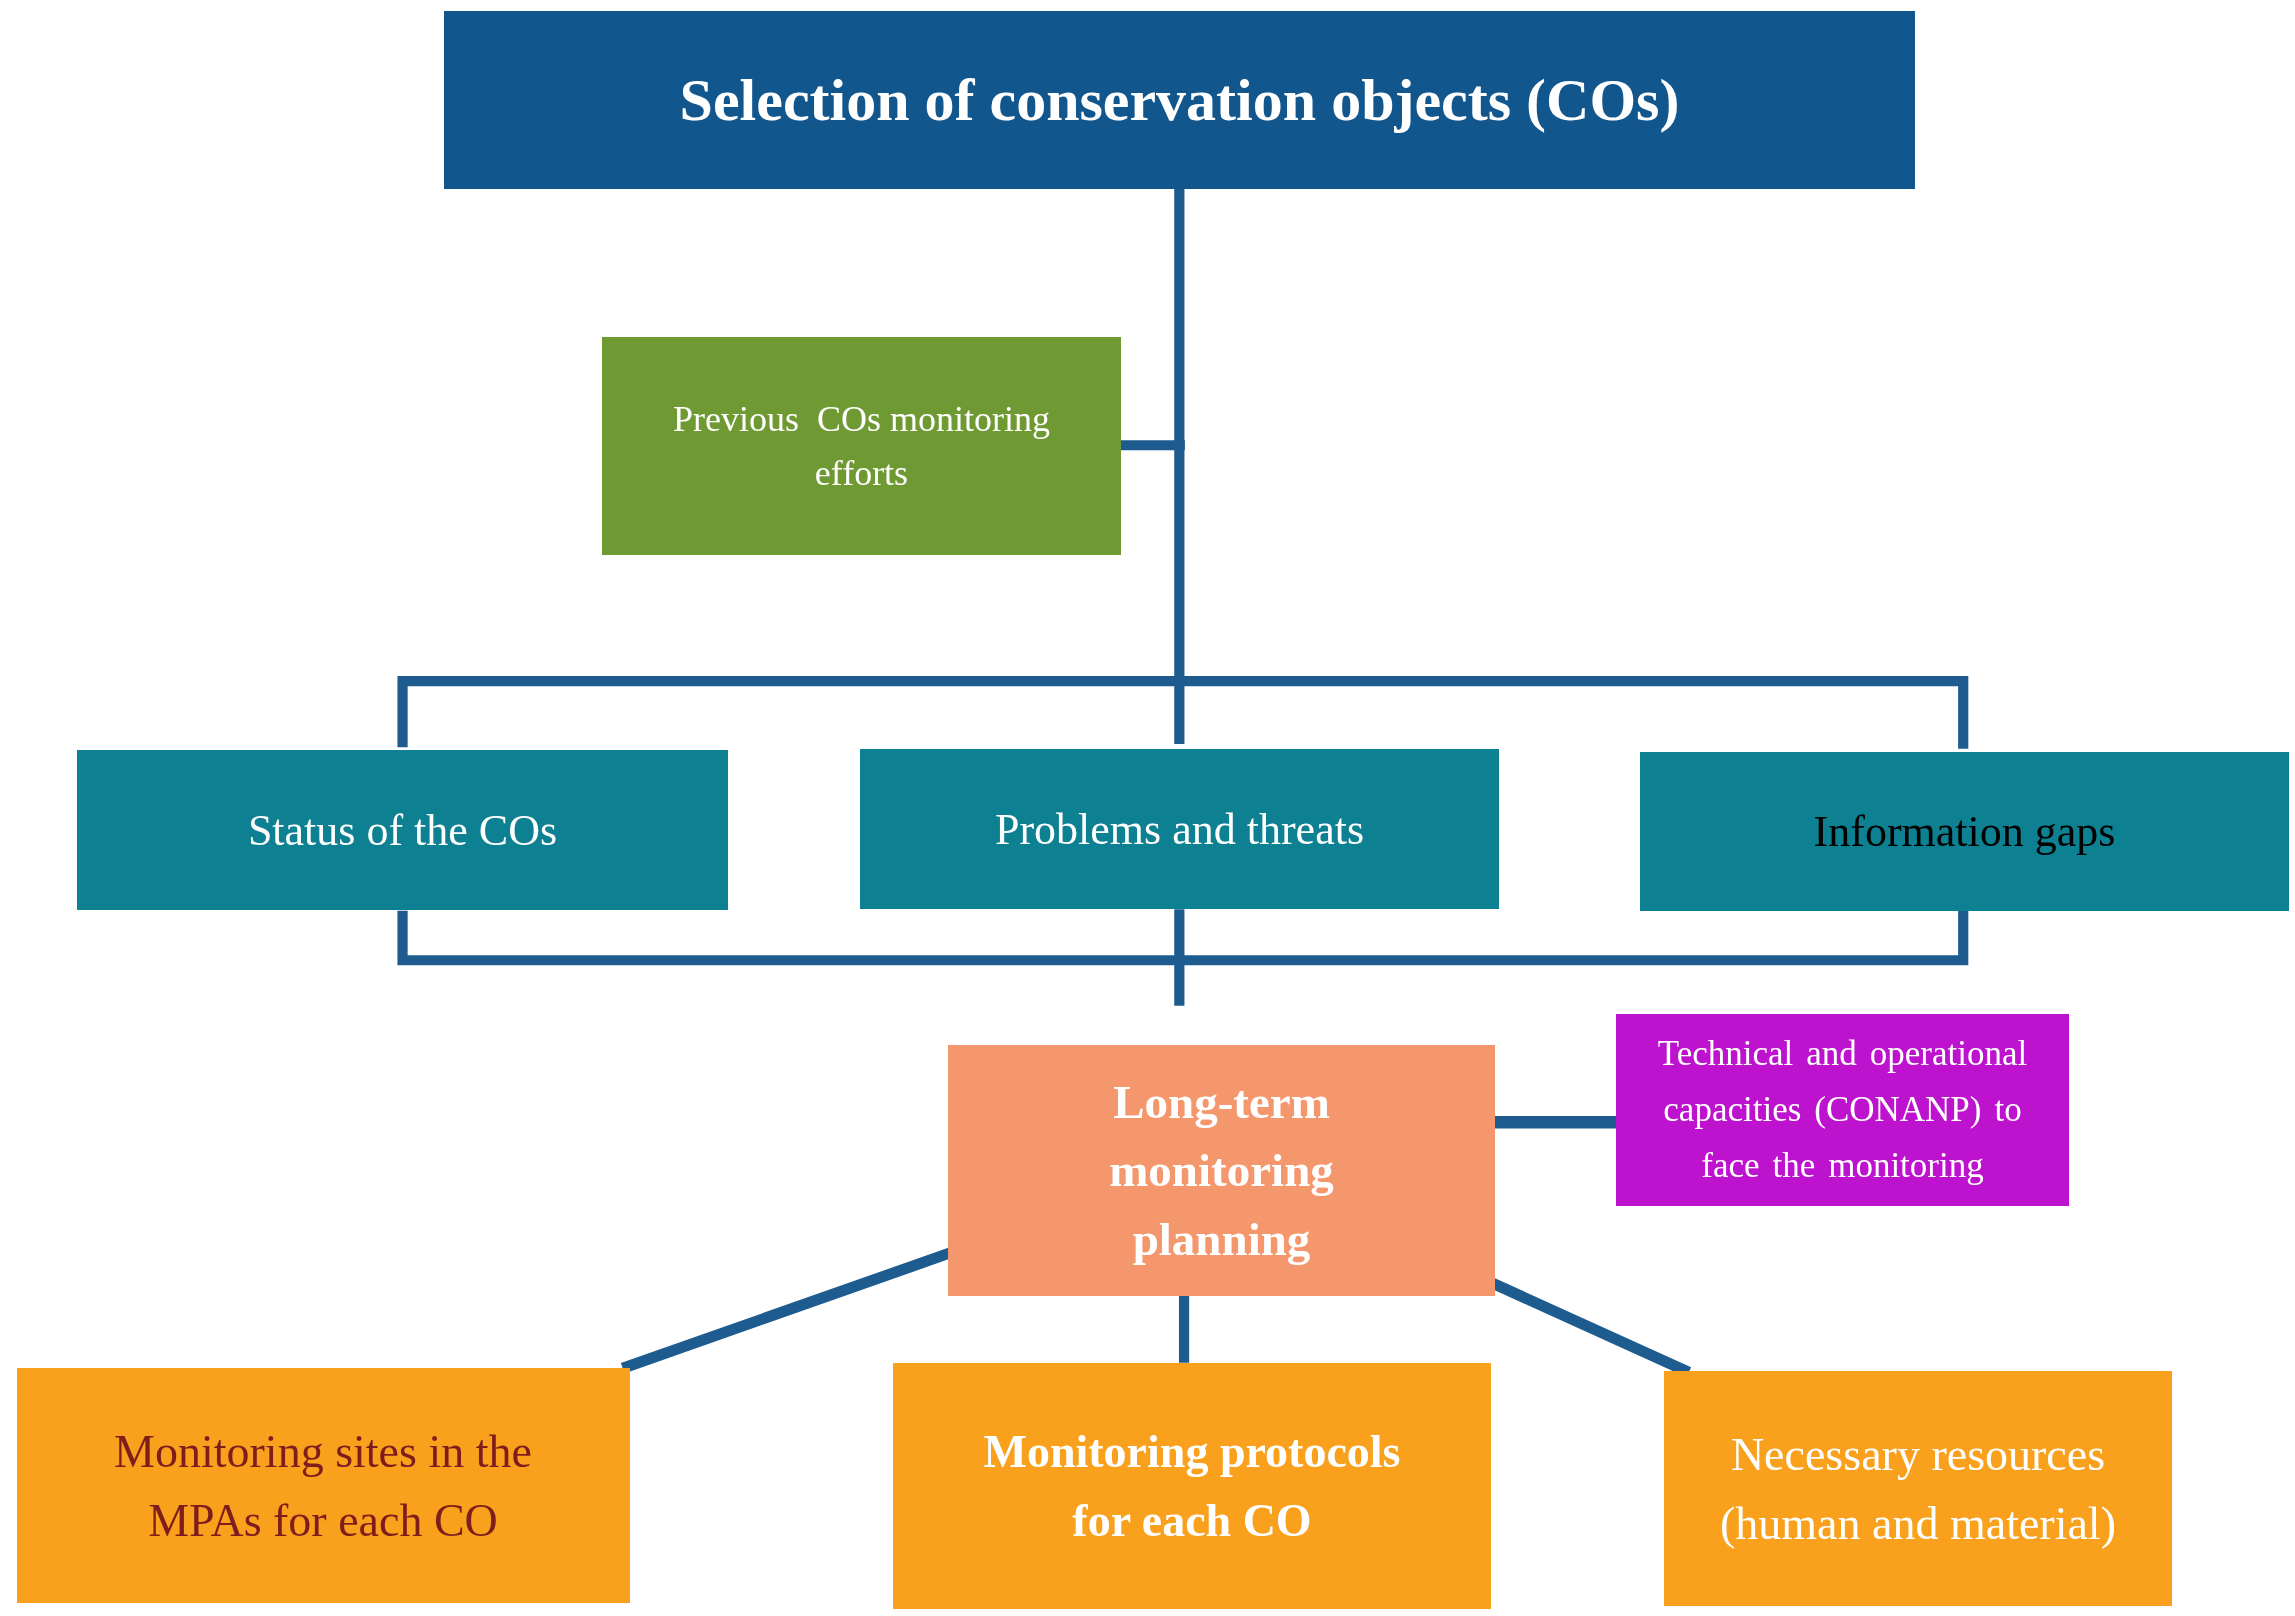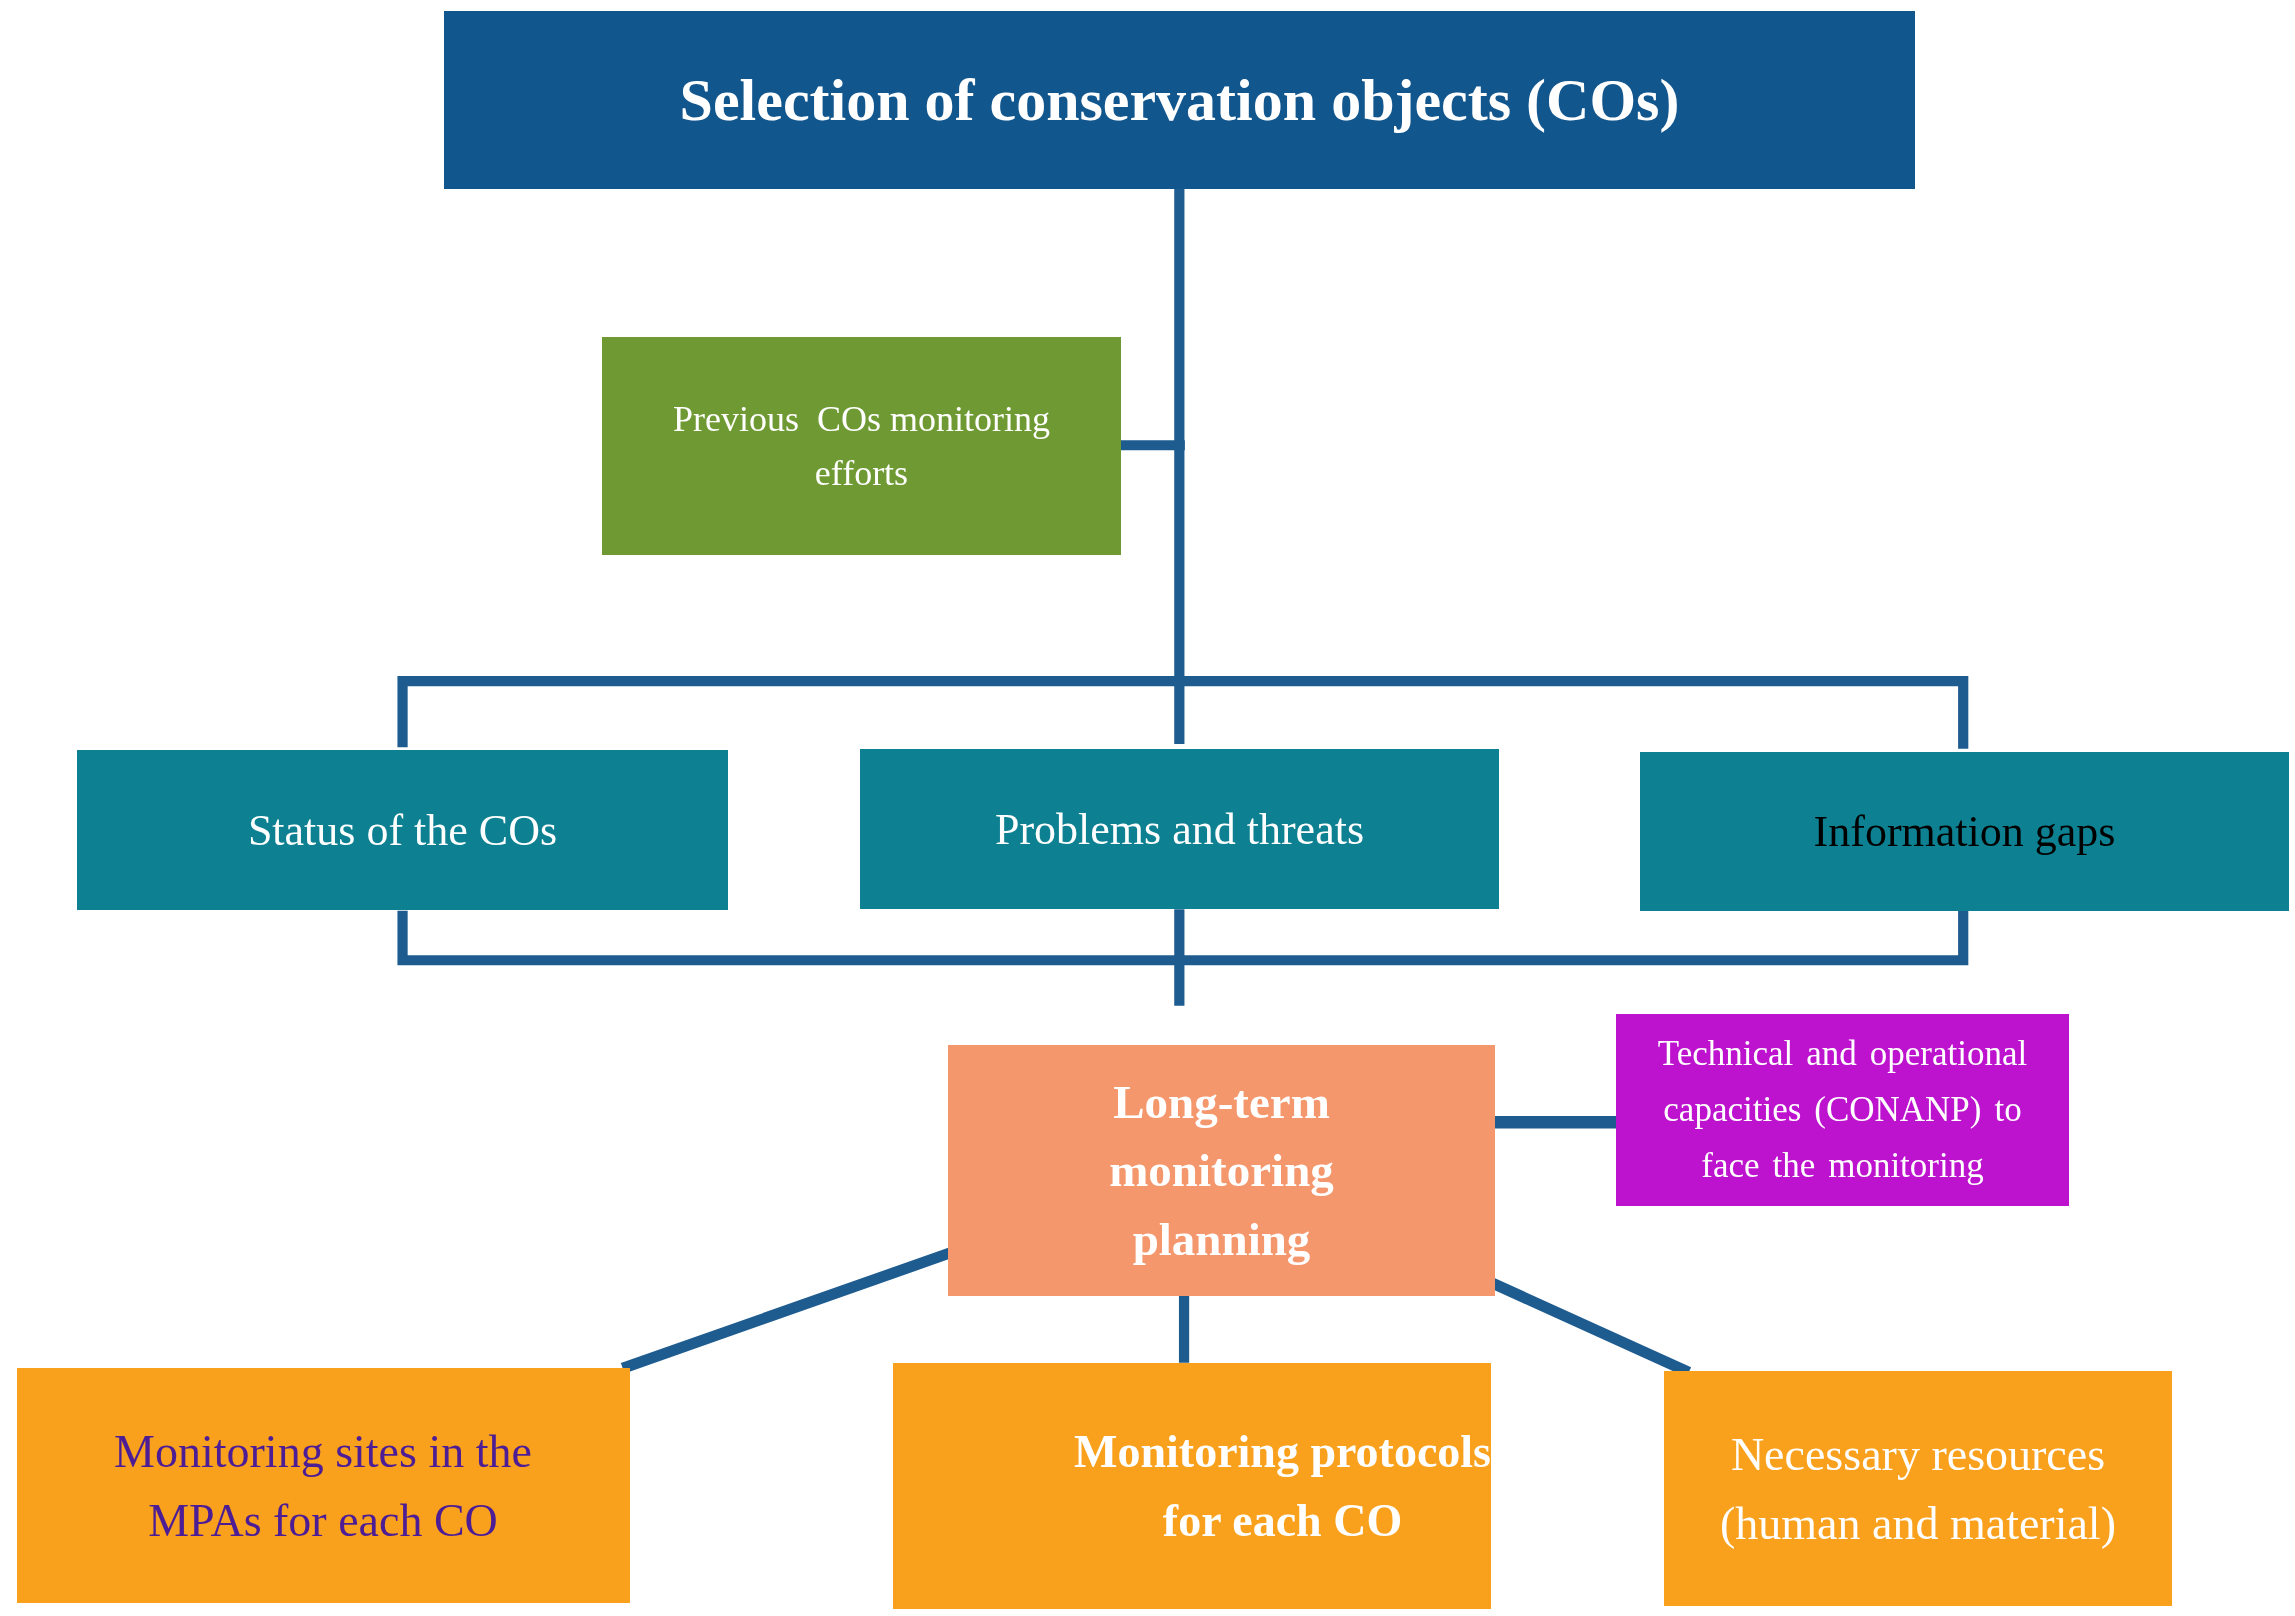--- a/index.html
+++ b/index.html
@@ -90,26 +90,26 @@
 monitoring
 planning</span>
   </div>
 
   <div class="node node-capacities" style="background-color: rgb(189, 19, 206); color: rgb(255, 255, 255);">
     <span class="label">Technical and operational
 capacities (CONANP) to
 face the monitoring</span>
   </div>
 
-  <div class="node node-sites" style="background-color: rgb(249, 161, 29); color: #4c1d95;">
+  <div class="node node-sites" style="background-color: rgb(249, 161, 29); color: #7f1d1d;">
     <span class="label">Monitoring sites in the
 MPAs for each CO</span>
   </div>
 
-  <div class="node node-protocols" style="background-color: rgb(249, 161, 29); color: rgb(255, 255, 255); justify-content: flex-end;">
+  <div class="node node-protocols" style="background-color: rgb(249, 161, 29); color: rgb(255, 255, 255);">
     <span class="label">Monitoring protocols
 for each CO</span>
   </div>
 
   <div class="node node-resources" style="background-color: rgb(249, 161, 29); color: rgb(255, 255, 255);">
     <span class="label">Necessary resources
 (human and material)</span>
   </div>
 
 </div>

